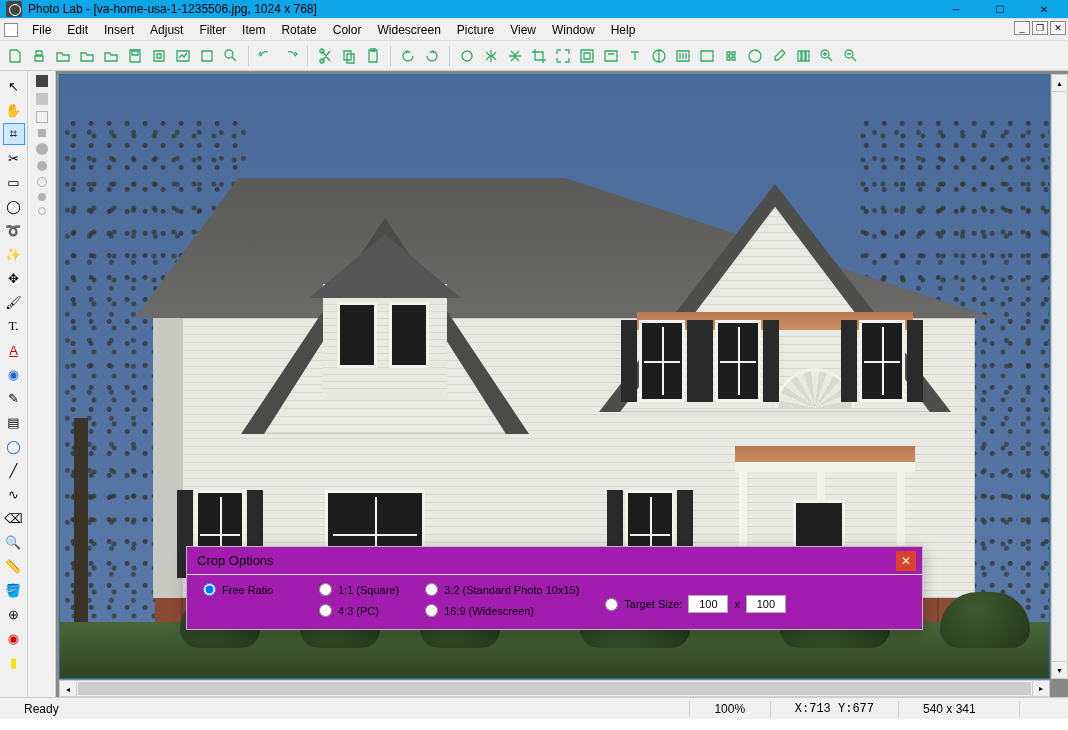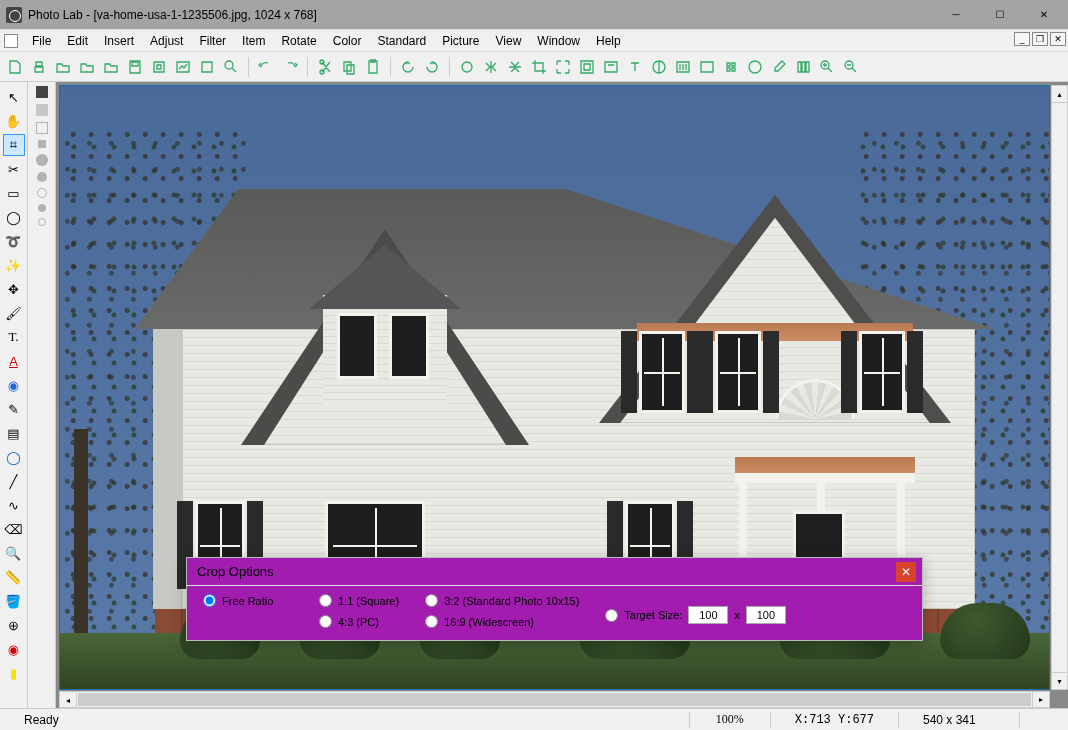--- a/index.html
+++ b/index.html
@@ -1,19 +1,19 @@
 <!DOCTYPE html>
 <html><head>
 <meta charset="utf-8">
 <style>
 * { box-sizing: border-box; margin: 0; padding: 0; font-family: "Segoe UI", Tahoma, sans-serif; }
 body { width: 1068px; height: 730px; background: #fff; overflow: hidden; font-size: 12px; color: #000; }
 
 
-.titlebar { height: 30px; background: #a3a3a3; border-bottom: 1px solid #ddd; display: flex; align-items: center; padding: 0 2px 0 6px; }
+.titlebar { height: 19px; background: #0ea5e9; border-bottom: 1px solid #ddd; display: flex; align-items: center; padding: 0 2px 0 6px; }
 .titlebar .app-icon { width: 16px; height: 16px; background: #444; border-radius: 2px; margin-right: 6px; position: relative; }
 .titlebar .app-icon::after { content:""; position:absolute; top:3px; left:3px; width:10px; height:10px; border:1px solid #fff; border-radius:50%; }
 .titlebar .title { flex: 1; font-size: 12px; }
 .titlebar .win-btn { width: 44px; height: 28px; display:flex; align-items:center; justify-content:center; font-size: 10px; cursor:pointer; }
 
 
 .menubar { height: 22px; background: #f0f0f0; display: flex; align-items: center; padding: 0 4px; border-bottom: 1px solid #ddd; position:relative; }
 .menubar .doc-icon { width:14px; height:14px; background:#fff; border:1px solid #888; margin-right:6px; }
 .menubar .menu-item { padding: 2px 8px; cursor:pointer; }
 .menubar .mdi-controls { position:absolute; right:2px; top:2px; display:flex; gap:2px; }
@@ -132,21 +132,21 @@
 <div class="menubar">
   <div class="doc-icon"></div>
   <span class="menu-item">File</span>
   <span class="menu-item">Edit</span>
   <span class="menu-item">Insert</span>
   <span class="menu-item">Adjust</span>
   <span class="menu-item">Filter</span>
   <span class="menu-item">Item</span>
   <span class="menu-item">Rotate</span>
   <span class="menu-item">Color</span>
-  <span class="menu-item">Standard</span>
+  <span class="menu-item">Widescreen</span>
   <span class="menu-item">Picture</span>
   <span class="menu-item">View</span>
   <span class="menu-item">Window</span>
   <span class="menu-item">Help</span>
   <div class="mdi-controls">
     <span>_</span>
     <span>❐</span>
     <span>✕</span>
   </div>
 </div>
@@ -479,20 +479,20 @@
       <div class="thumb"></div>
       <div class="right">▸</div>
     </div>
   </div>
 </div>
 
 <div class="statusbar">
   <div class="cell">Ready</div>
   <div class="spacer"></div>
   <div class="sep"></div>
-  <div class="cell" style="min-width:80px;justify-content:center;font-family:Liberation Serif, serif;">100%</div>
+  <div class="cell" style="min-width:80px;justify-content:center;">100%</div>
   <div class="sep"></div>
   <div class="cell" style="min-width:120px;font-family:Liberation Mono, monospace;">X:713  Y:677</div>
   <div class="sep"></div>
   <div class="cell" style="min-width:120px;">540 x 341</div>
   <div class="sep"></div>
   <div class="cell" style="width:18px;"></div>
 </div>
 
 </body></html>

